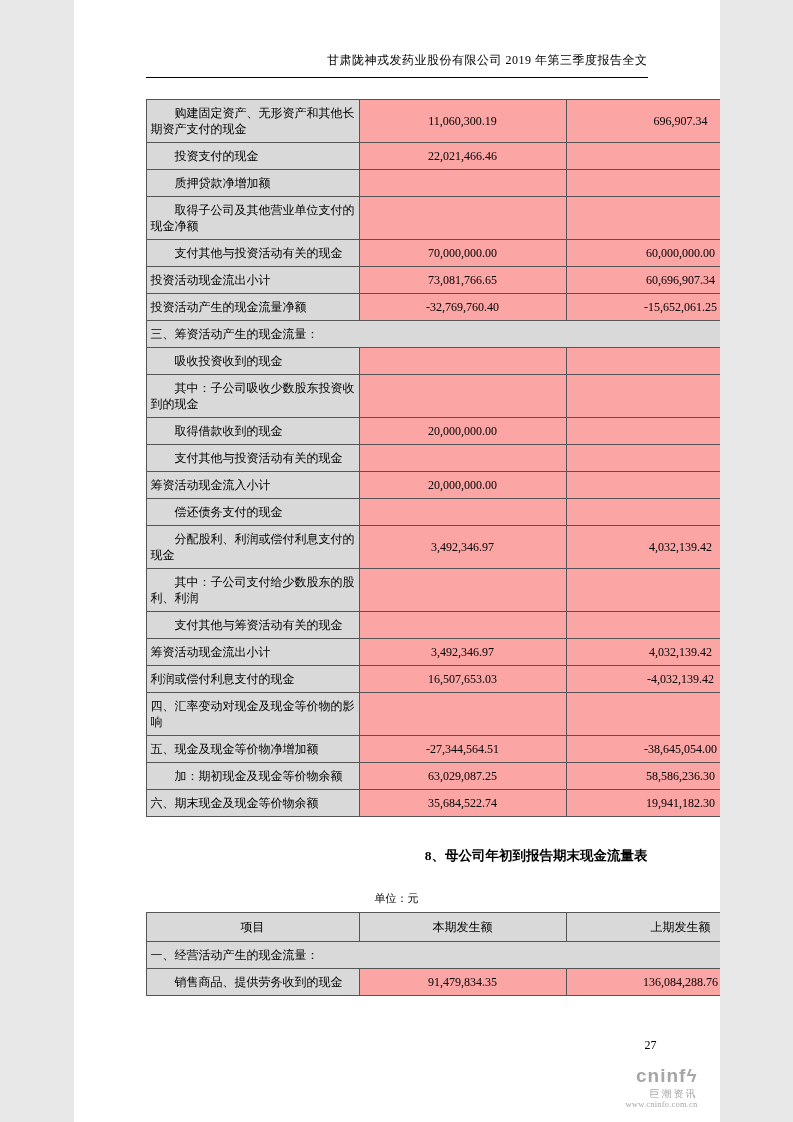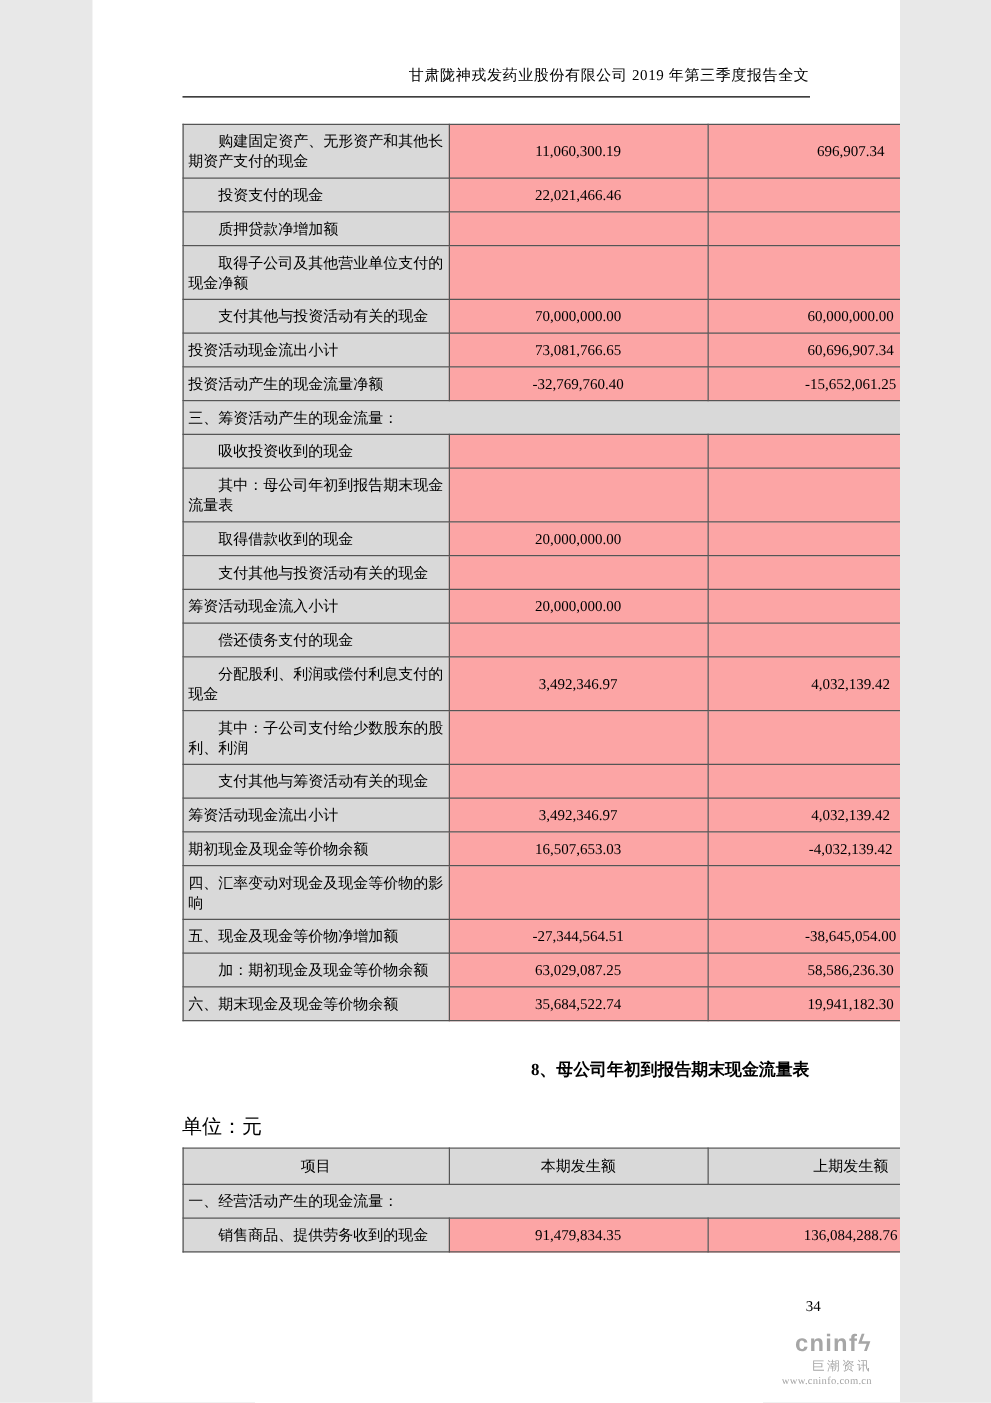--- a/index.html
+++ b/index.html
@@ -26,21 +26,21 @@
   td.section { background:#d9d9d9; padding:5px 4px; line-height:16px; }
   td.num {
     text-align:center; padding:5px 6px; line-height:16px; background:#fca5a5;
     word-break:break-all;
   }
   th.col-head {
     background:#d9d9d9; font-weight:normal; text-align:center; padding:6px 4px; line-height:16px;
   }
   .tbl1 { margin-top:21px; }
   .sec-heading { margin-top:30px; font-size:13.5px; font-weight:bold;text-align:right; }
-  .unit-line { margin-top:26px; margin-bottom:6px; text-align:left; font-size:16px; }
+  .unit-line { margin-top:26px; margin-bottom:6px; text-align:center; font-size:11px; }
   .page-num {
     position:absolute; right:63px; top:1038px; font-size:12px;
   }
   .cninfo-logo {
     position:absolute; right:22px; top:1066px; text-align:right; color:#a6a6a6;
     line-height:1.1;
   }
   .logo-top { font-size:19px; font-weight:bold; letter-spacing:1px; font-family:"Liberation Sans",sans-serif; }
   .logo-glyph { font-size:19px; color:#a6a6a6; }
   .logo-cn { font-size:10px; margin-top:1px; letter-spacing:2px; }
@@ -98,21 +98,21 @@
           </tr>
           <tr>
             <td colspan="3" class="section">三、筹资活动产生的现金流量：</td>
           </tr>
           <tr>
             <td class="label indent">吸收投资收到的现金</td>
             <td class="num"></td>
             <td class="num"></td>
           </tr>
           <tr>
-            <td class="label indent">其中：母公司年初到报告期末现金流量表</td>
+            <td class="label indent">其中：子公司吸收少数股东投资收到的现金</td>
             <td class="num"></td>
             <td class="num"></td>
           </tr>
           <tr>
             <td class="label indent">取得借款收到的现金</td>
             <td class="num">20,000,000.00</td>
             <td class="num"></td>
           </tr>
           <tr>
             <td class="label indent">支付其他与投资活动有关的现金</td>
@@ -143,21 +143,21 @@
             <td class="label indent">支付其他与筹资活动有关的现金</td>
             <td class="num"></td>
             <td class="num"></td>
           </tr>
           <tr>
             <td class="label">筹资活动现金流出小计</td>
             <td class="num">3,492,346.97</td>
             <td class="num">4,032,139.42</td>
           </tr>
           <tr>
-            <td class="label">期初现金及现金等价物余额</td>
+            <td class="label">利润或偿付利息支付的现金</td>
             <td class="num">16,507,653.03</td>
             <td class="num">-4,032,139.42</td>
           </tr>
           <tr>
             <td class="label">四、汇率变动对现金及现金等价物的影响</td>
             <td class="num"></td>
             <td class="num"></td>
           </tr>
           <tr>
             <td class="label">五、现金及现金等价物净增加额</td>
@@ -201,20 +201,20 @@
           <tr>
             <td class="label indent">销售商品、提供劳务收到的现金</td>
             <td class="num">91,479,834.35</td>
             <td class="num">136,084,288.76</td>
           </tr>
         </tbody>
     </table>
 
   </div>
 
-  <div class="page-num">34</div>
+  <div class="page-num">27</div>
 
   <div class="cninfo-logo">
     <div class="logo-top"><span>cninf</span><span class="logo-glyph">ϟ</span></div>
     <div class="logo-cn">巨潮资讯</div>
     <div class="logo-url">www.cninfo.com.cn</div>
   </div>
 </div>
 
 </body></html>

